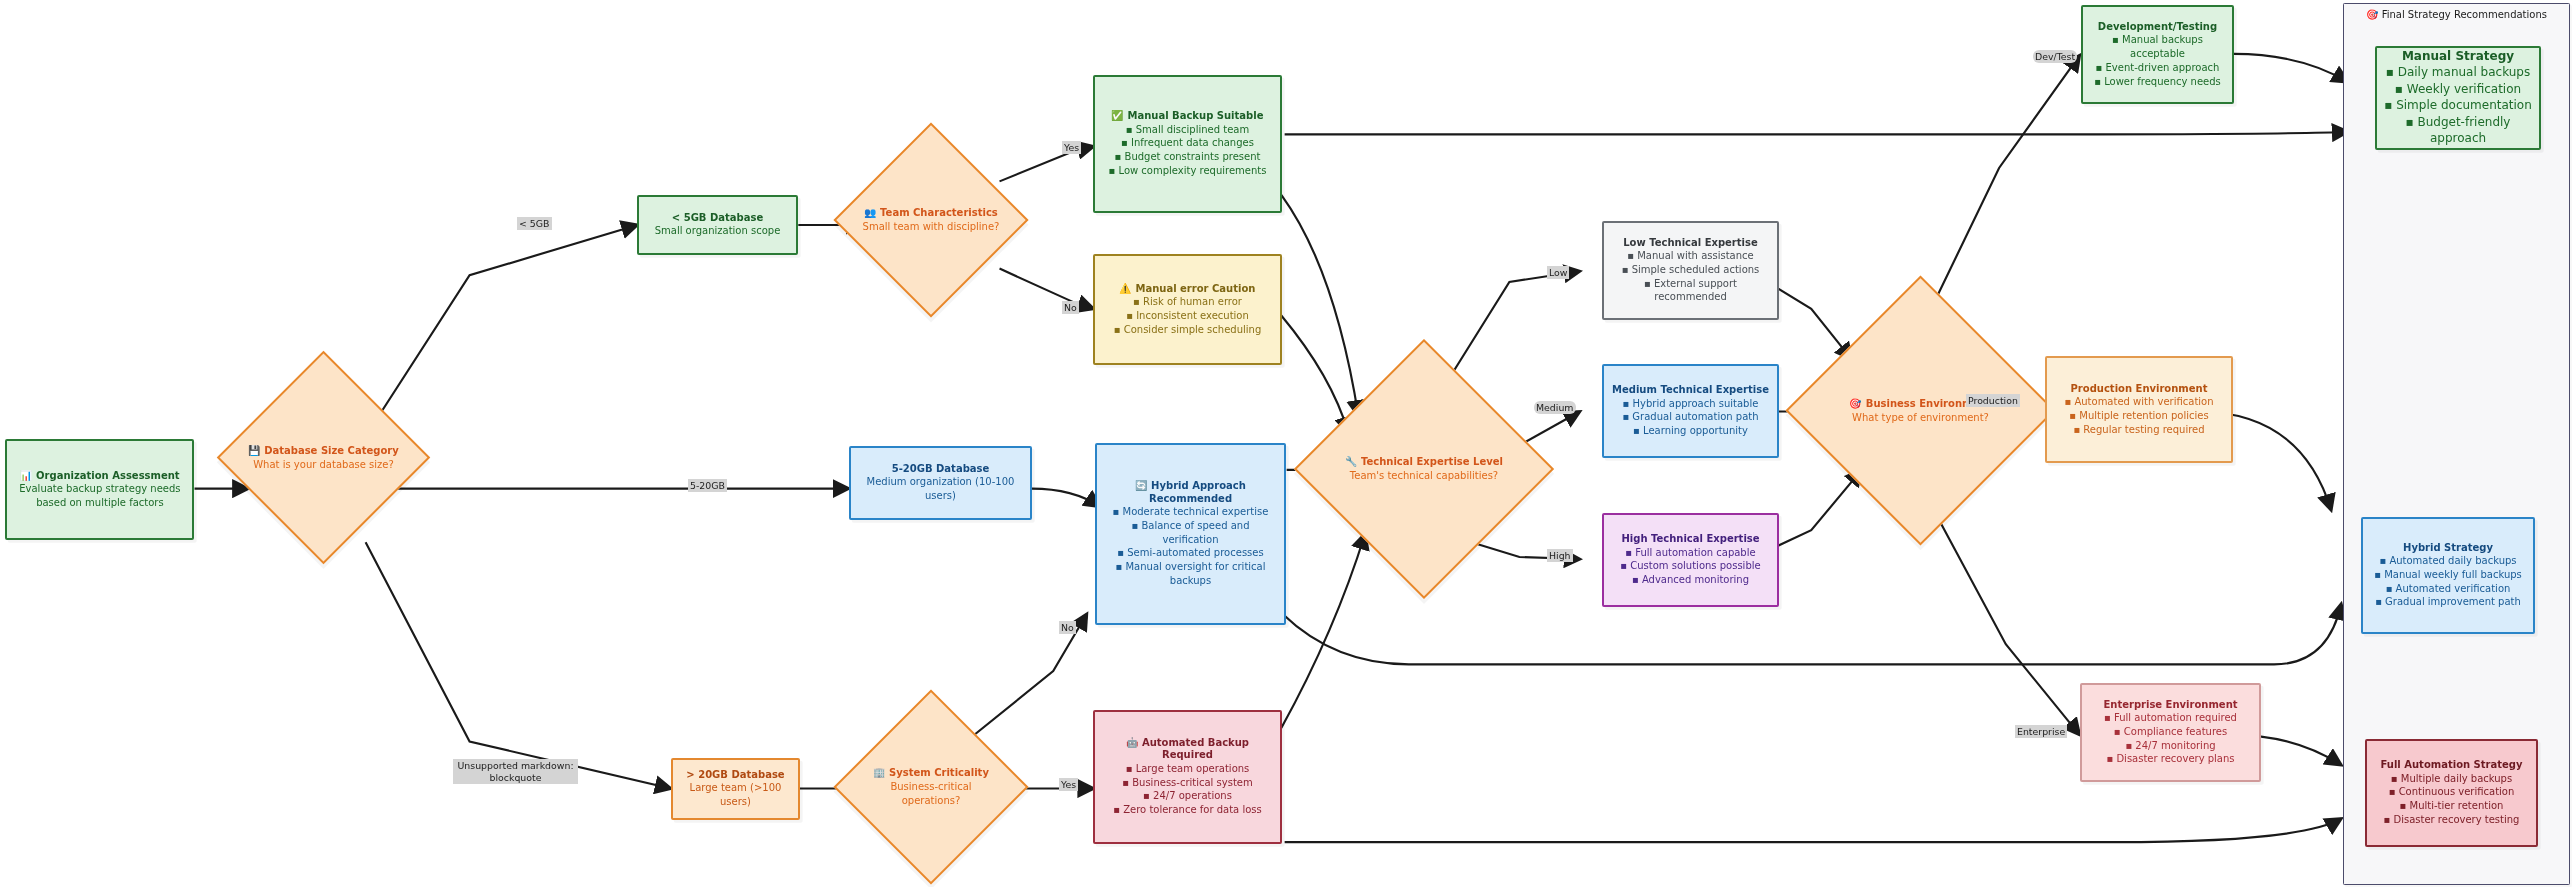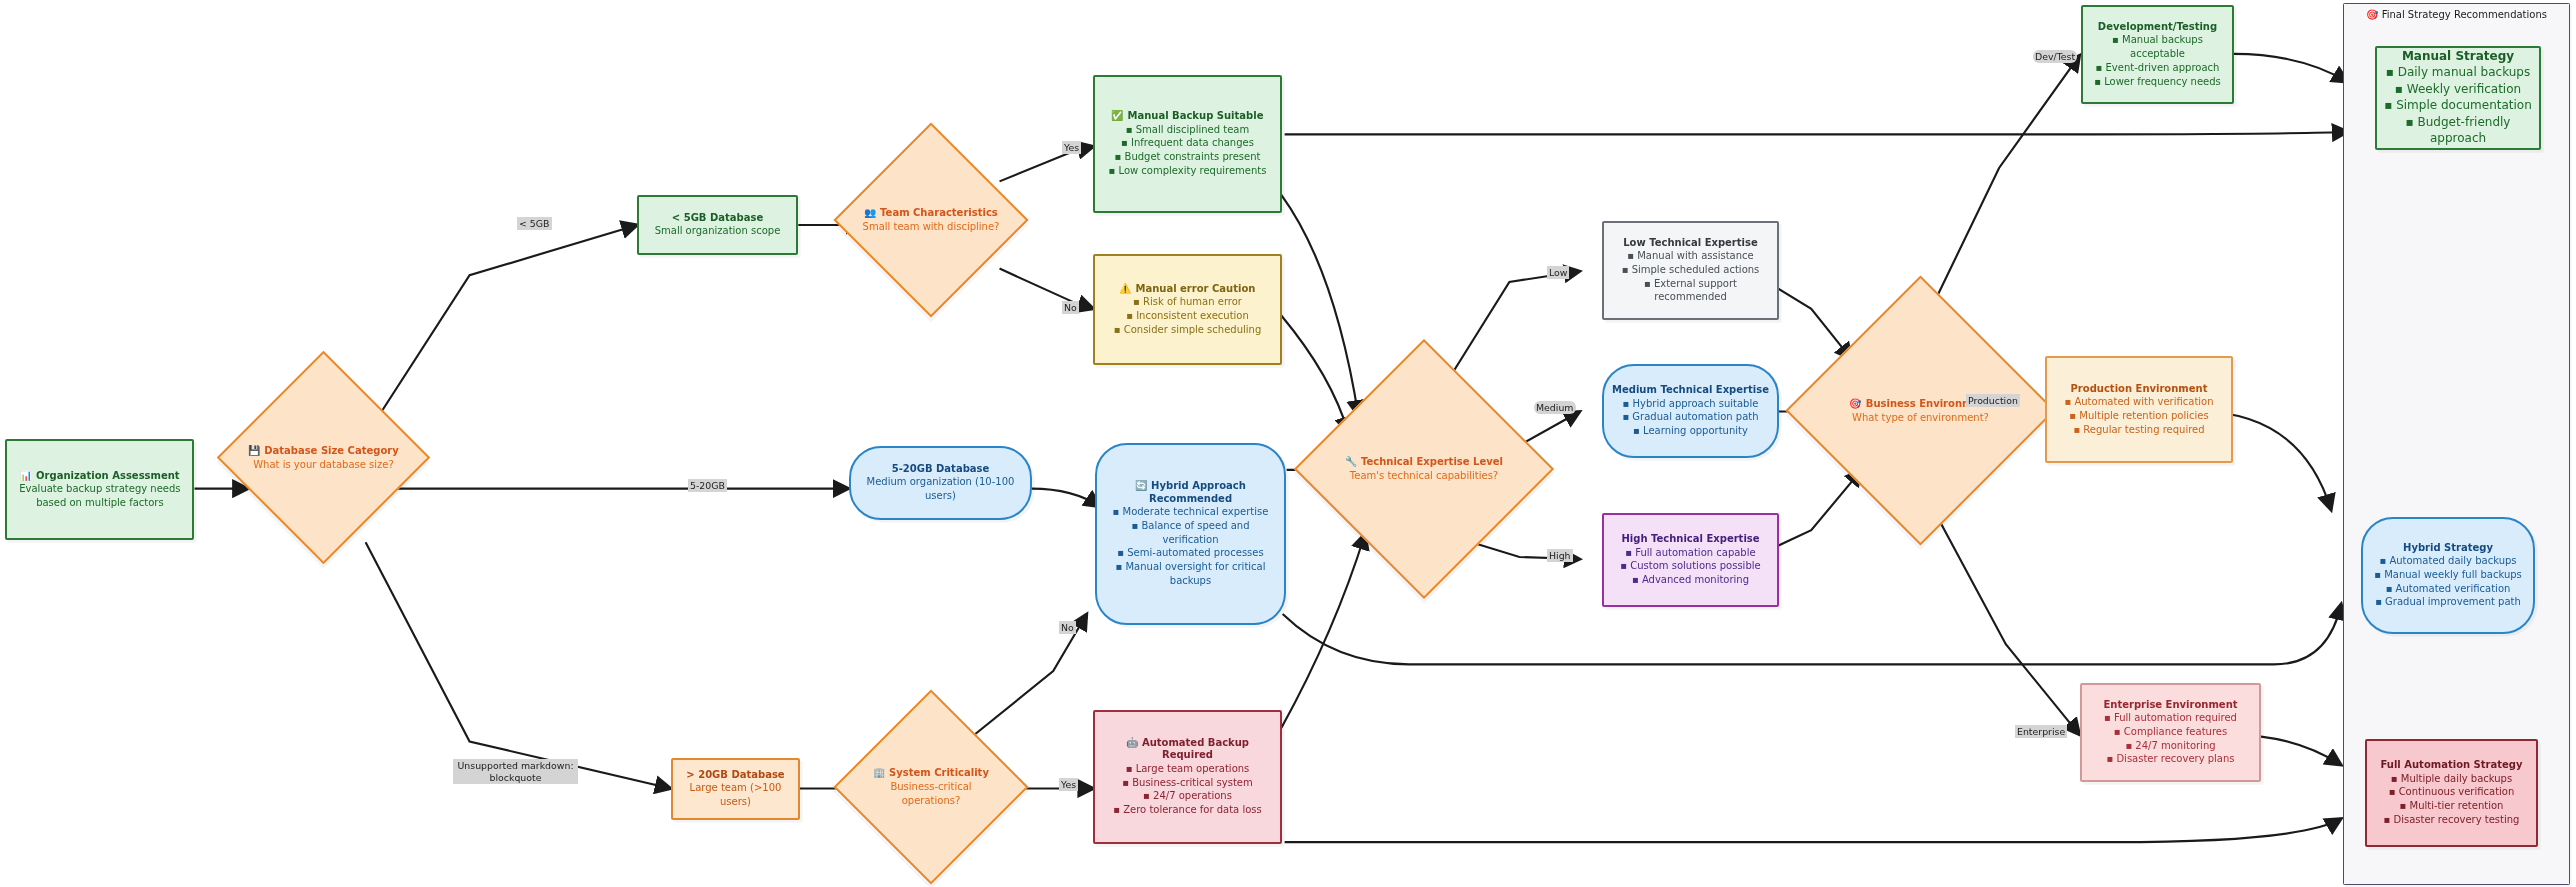--- a/index.html
+++ b/index.html
@@ -29,21 +29,21 @@
           text-align:center;z-index:8;}
 
   
   .subgraph{position:absolute;border:1.3px solid #4b4b6b;background:#f7f7f9;
             border-radius:1.3px;z-index:1;box-shadow:2px 2px 0 rgba(0,0,0,0.03);}
   .subgraph-title{position:absolute;width:100%;text-align:center;color:#1b1b1b;
             font-size:10px;line-height:1.3;z-index:3;}
 
   .c-green{background:#ddf2e0;border-color:#2b7a36;color:#1d6b2a;}
   .c-green .ttl{color:#1b5e27;}
-  .c-blue{background:#d9ecfb;border-color:#2a84c8;color:#1a5c96;border-radius:32px;}
+  .c-blue{background:#d9ecfb;border-color:#2a84c8;color:#1a5c96;}
   .c-blue .ttl{color:#154b80;}
   .c-orange{background:#fde8cf;border-color:#e4882f;color:#c85a17;}
   .c-orange .ttl{color:#b04a12;}
   .c-yellow{background:#fcf2cd;border-color:#9e8220;color:#8a7117;}
   .c-yellow .ttl{color:#7d6512;}
   .c-red{background:#f8d7dd;border-color:#9e2f3f;color:#8e2433;}
   .c-red .ttl{color:#7d1f2c;}
   .c-purple{background:#f4e0f7;border-color:#9b2fa0;color:#4e2a8c;}
   .c-purple .ttl{color:#43207d;}
   .c-grey{background:#f4f5f6;border-color:#6b7076;color:#494f55;}

